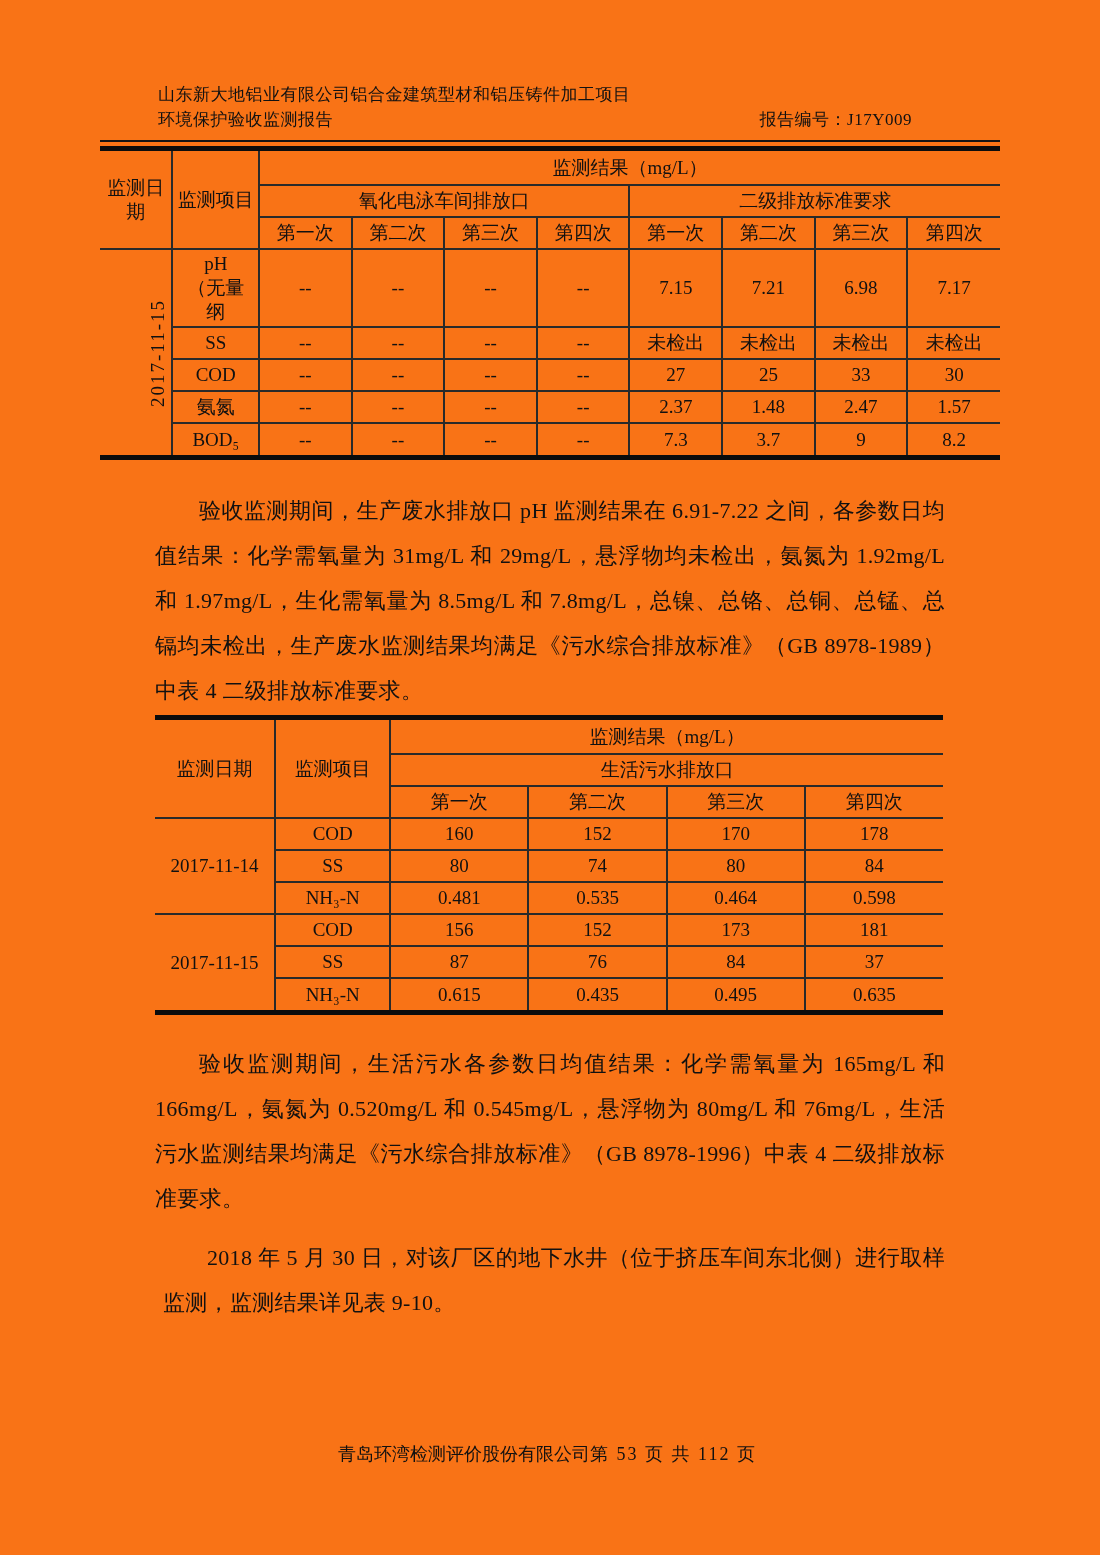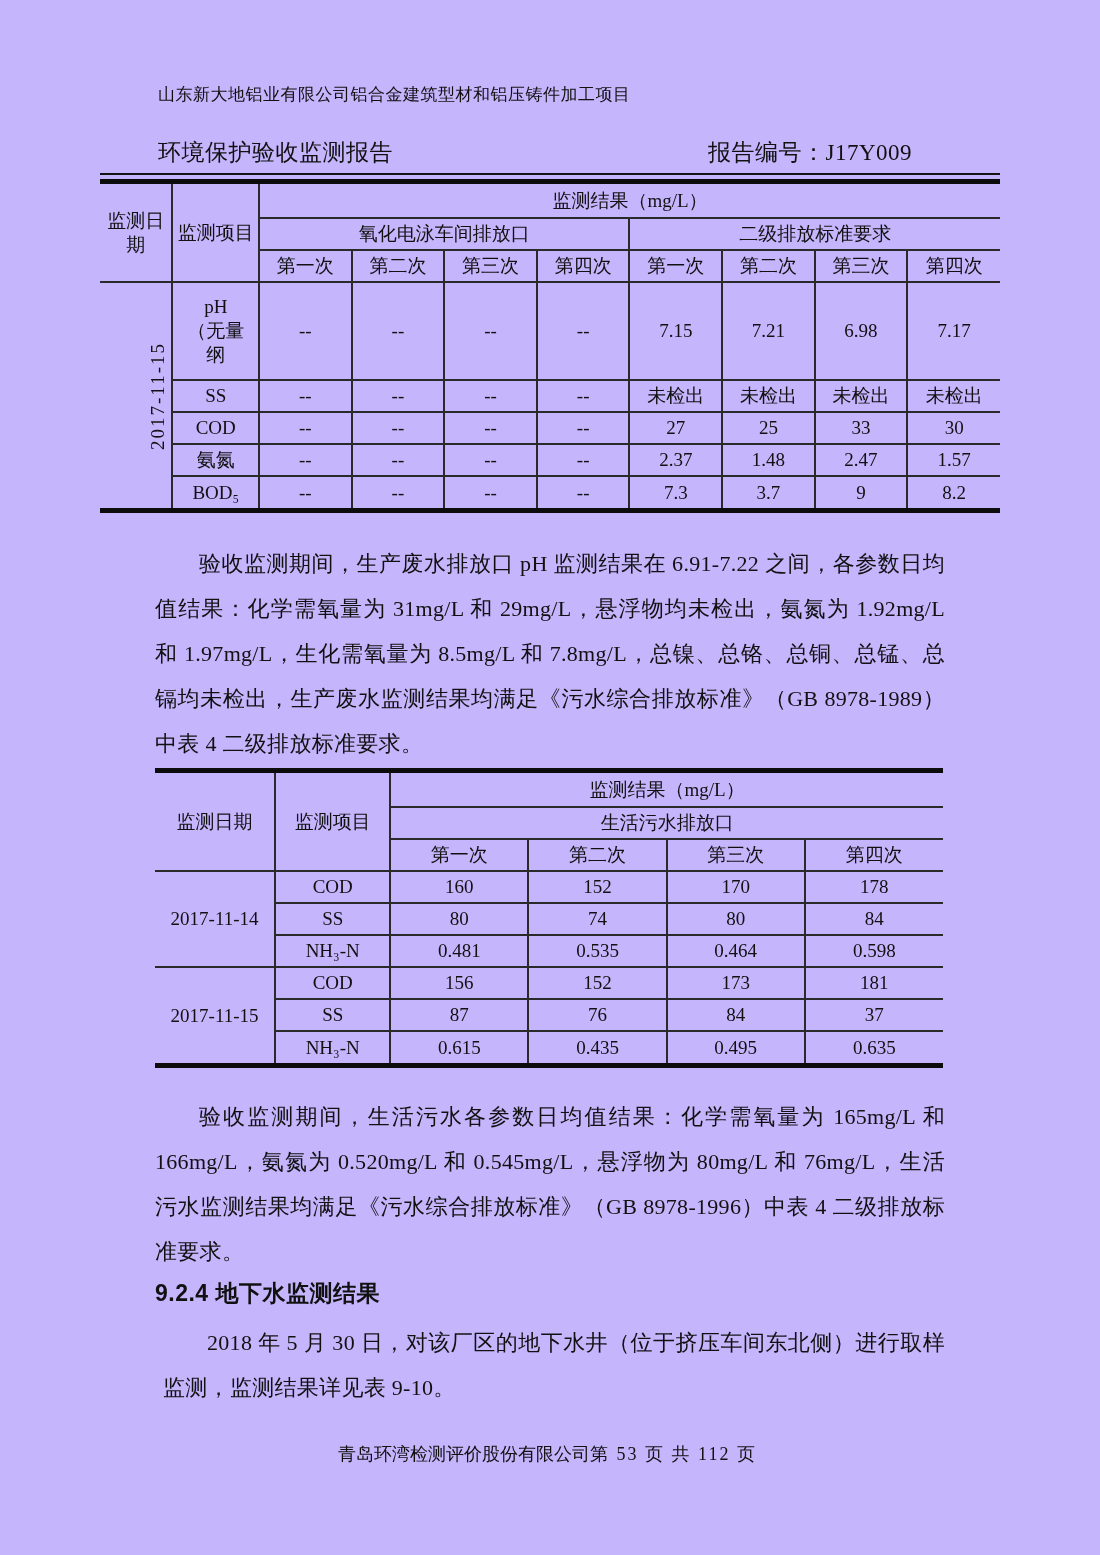--- a/index.html
+++ b/index.html
@@ -1,33 +1,33 @@
 <!DOCTYPE html>
 <html><head>
 <meta charset="utf-8">
 <style>
   html,body{margin:0;padding:0;background:#e8e8e8;}
-  .page{position:relative;width:1100px;height:1555px;background:#c4b5fd;margin:0 auto;
+  .page{position:relative;width:1100px;height:1555px;background:#f97316;margin:0 auto;
         font-family:"Liberation Serif","DejaVu Serif",serif;color:#111;overflow:hidden;}
 
   
   .hdr{margin:0 100px;padding-top:82px;padding-bottom:8px;border-bottom:2px solid #141414;}
   .hdr-line1{padding-left:58px;font-size:17px;line-height:25px;letter-spacing:.5px;}
   .hdr-line2{display:flex;justify-content:space-between;align-items:flex-end;
-             padding-left:58px;padding-right:88px;font-size:23px;line-height:25px;letter-spacing:.5px;margin-top:33px;}
+             padding-left:58px;padding-right:88px;font-size:17px;line-height:25px;letter-spacing:.5px;}
 
   
   .twrap{border-top:5px solid #0c0c0c;border-bottom:5px solid #0c0c0c;}
   table{border-collapse:collapse;border-style:hidden;width:100%;table-layout:fixed;}
   th,td{border:2px solid #2a2a2a;font-weight:normal;text-align:center;vertical-align:middle;
         font-size:19px;line-height:24px;padding:3px 4px;overflow:hidden;}
   .t1wrap{margin:4px 100px 0 100px;}
   .t2wrap{margin:2px 0 0 155px;width:788px;}
   .rot{display:inline-block;transform:rotate(-90deg);white-space:nowrap;letter-spacing:2px;}
-  .ph-cell{padding:12px 12px;}
+  .ph-cell{padding:2px 12px;}
   .r-h1{height:34px;} .r-h2{height:30px;} .r-h3{height:29px;}
   .r-ph{height:52px;} .r-b{height:32px;} .r-b2{height:32px;}
 
   
   .textcol{margin:0 155px;}
   .para{font-size:22px;line-height:45px;text-align:justify;text-indent:2em;
         letter-spacing:.3px;margin:0;}
   .p1{margin-top:28px;}
   .p2{margin-top:26px;}
   .p3{margin-top:14px;margin-left:8px;}
@@ -212,21 +212,20 @@
         <td>0.635</td>
       </tr>
     </tbody>
       </table>
   </div>
 
   <div class="textcol">
     <p class="para p2">验收监测期间，生活污水各参数日均值结果：化学需氧量为 165mg/L 和 166mg/L，氨氮为 0.520mg/L 和 0.545mg/L，悬浮物为 80mg/L 和 76mg/L，生活污水监测结果均满足《污水综合排放标准》（GB 8978-1996）中表 4 二级排放标准要求。</p>
   </div>
 
-  <div class="sec-head">9.2.4 地下水监测结果</div>
 
   <div class="textcol">
     <p class="para p3">2018 年 5 月 30 日，对该厂区的地下水井（位于挤压车间东北侧）进行取样监测，监测结果详见表 9-10。</p>
   </div>
 
   <div class="footer">
     <span>青岛环湾检测评价股份有限公司</span>
     <span class="pg">第 53 页 共 112 页</span>
   </div>
 

